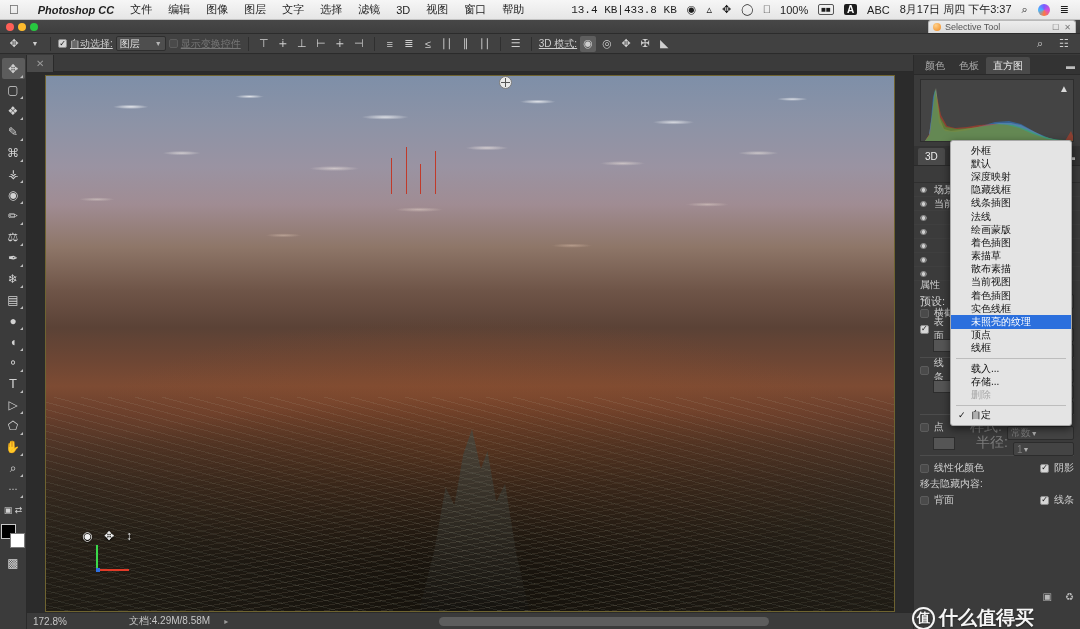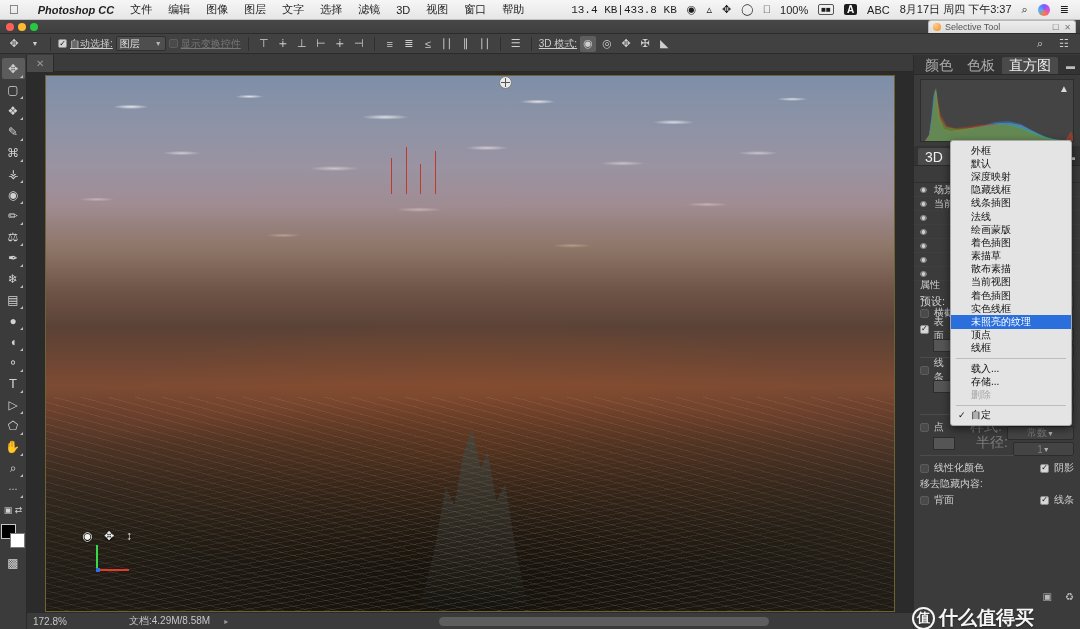--- a/index.html
+++ b/index.html
@@ -188,21 +188,21 @@
   
   .dock {
     position:absolute; top:55px; right:0; width:167px; bottom:0;
     background:#3b3b3b; border-left:1px solid #2a2a2a;
   }
   .ptabs {
     display:flex; align-items:flex-end; height:20px; background:#333;
     border-bottom:1px solid #2a2a2a; padding-left:4px;
   }
   .ptab {
-    height:17px; padding:0 7px; font-size:14px; color:#adadad;
+    height:17px; padding:0 7px; font-size:10px; color:#adadad;
     display:flex;align-items:center; border-radius:2px 2px 0 0;
   }
   .ptab.active { background:#4a4a4a; color:#eee; }
   .pmenu { margin-left:auto; margin-right:5px; margin-bottom:3px; color:#bdbdbd; font-size:9px; }
 
   .histo {
     height:63px; margin:4px 6px; background:#444; border:1px solid #2d2d2d;
     position:relative; overflow:hidden;
   }
   .histo .warn { position:absolute; right:4px; top:3px; color:#d9d9d9; font-size:10px; }
@@ -238,21 +238,21 @@
 
   
   .props { position:absolute; left:0; right:0; top:247px; bottom:40px; padding:3px 6px; }
   .prow { display:flex; align-items:center; height:16px; gap:5px; }
   .prow .lbl { font-size:10px; color:#cfcfcf; }
   .spacer { flex:1; }
   .flabel { font-size:14px; color:#cfcfcf; text-align:right; width:52px; }
   .flabel.dim { color:#7c7c7c; }
   .fselect {
     width:72px; height:14px; background:#4e4e4e; border:1px solid #2c2c2c; border-radius:2px;
-    display:flex; align-items:center; justify-content:center; padding:0 3px;
+    display:flex; align-items:center; justify-content:flex-start; padding:0 3px;
     font-size:10px; color:#e4e4e4;margin-top:12px;
   }
   .fselect.dim { color:#7c7c7c; background:#444; }
   .fselect .cv { font-size:7px; color:#b0b0b0; }
   .colorchip { width:26px;height:13px;background:#555;border:1px solid #2d2d2d;margin:2px 0 2px 13px; }
   .sectionline { height:1px; background:#4c4c4c; margin:4px 0; }
   .presetrow { display:flex; align-items:center; gap:5px; height:17px; padding:0 6px; }
   .presetsel {
     flex:1; height:15px; background:#4e4e4e; border:1px solid #2c2c2c; border-radius:2px;
     display:flex;align-items:center;justify-content:flex-end; padding:0 3px;

